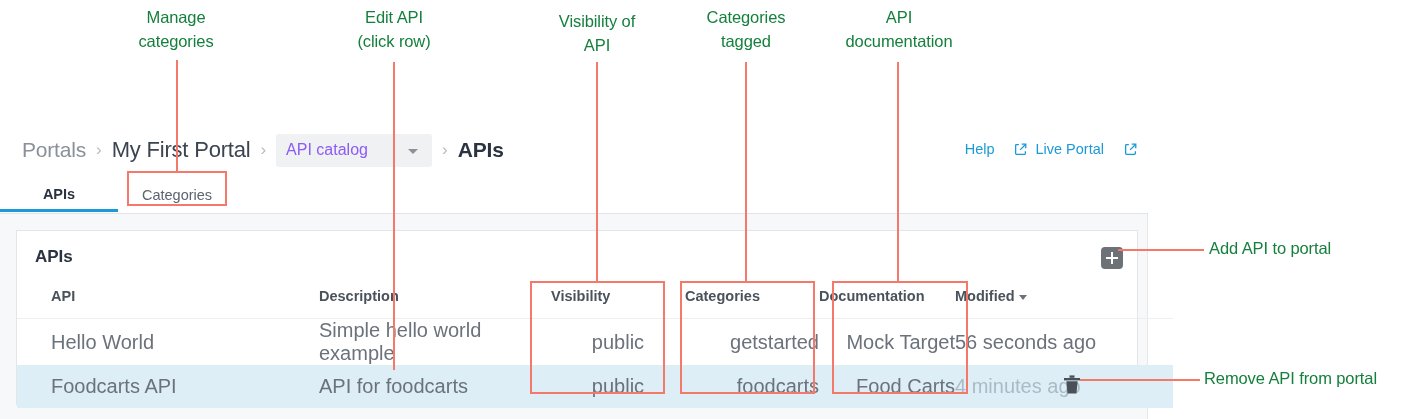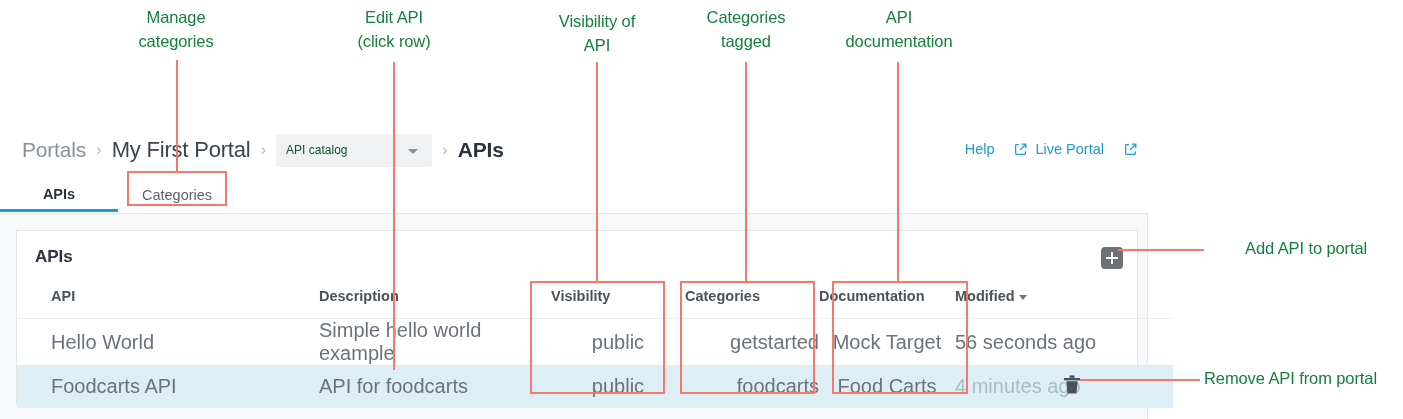--- a/index.html
+++ b/index.html
@@ -90,22 +90,22 @@
     border-radius: 3px;
     height: 33px;
     width: 156px;
     display: flex;
     align-items: center;
     padding: 0 10px;
     box-sizing: border-box;
     position: relative;
   }
   .bc-select-label {
-    font-size: 12px;
-    color: #14532d;
+    font-size: 16px;
+    color: #8b5cf6;
   }
   .caret-down {
     position: absolute;
     right: 14px;
     top: 15px;
     width: 0;
     height: 0;
     border-left: 5px solid transparent;
     border-right: 5px solid transparent;
     border-top: 5px solid #8b9099;
@@ -242,21 +242,21 @@
   tr.row-selected td {
     background: #ddeef6;
   }
   tr.row-selected td.muted {
     color: #a9bcc6;
   }
   .col-api      { width: 268px; padding-left: 34px !important; }
   .col-desc     { width: 232px; }
   .col-vis      { width: 134px; text-align: center; }
   .col-cat      { width: 134px; text-align: right; }
-  .col-doc      { width: 136px; text-align: center; }
+  .col-doc      { width: 136px; text-align: right; }
   .col-mod      { width: 218px; }
   th.col-api    { padding-left: 34px !important; }
   th.col-vis, th.col-cat, th.col-doc { text-align: center; }
 
   .sort-caret {
     display: inline-block;
     width: 0;
     height: 0;
     border-left: 4px solid transparent;
     border-right: 4px solid transparent;
@@ -373,21 +373,21 @@
   <div class="annot-label" style="left:120px; top:5px; width:112px;">Manage
 categories</div>
   <div class="annot-label" style="left:338px; top:5px; width:112px;">Edit API
 (click row)</div>
   <div class="annot-label" style="left:541px; top:9px; width:112px;">Visibility of
 API</div>
   <div class="annot-label" style="left:690px; top:5px; width:112px;">Categories
 tagged</div>
   <div class="annot-label" style="left:828px; top:5px; width:142px;">API
 documentation</div>
-  <div class="annot-label left-align" style="left:1209px; top:236px;margin-left:36px;">Add API to portal</div>
+  <div class="annot-label left-align" style="left:1209px; top:236px;">Add API to portal</div>
   <div class="annot-label left-align" style="left:1204px; top:366px;">Remove API from portal</div>
 
   <div class="leader-v" style="left:176px; top:60px;  height:112px;"></div>
   <div class="leader-v" style="left:393px; top:62px;  height:308px;"></div>
   <div class="leader-v" style="left:596px; top:62px;  height:219px;"></div>
   <div class="leader-v" style="left:745px; top:62px;  height:219px;"></div>
   <div class="leader-v" style="left:897px; top:62px;  height:219px;"></div>
 
   <div class="leader-h" style="left:1118px; top:249px; width:86px;"></div>
   <div class="leader-h" style="left:1080px; top:379px; width:120px;"></div>

